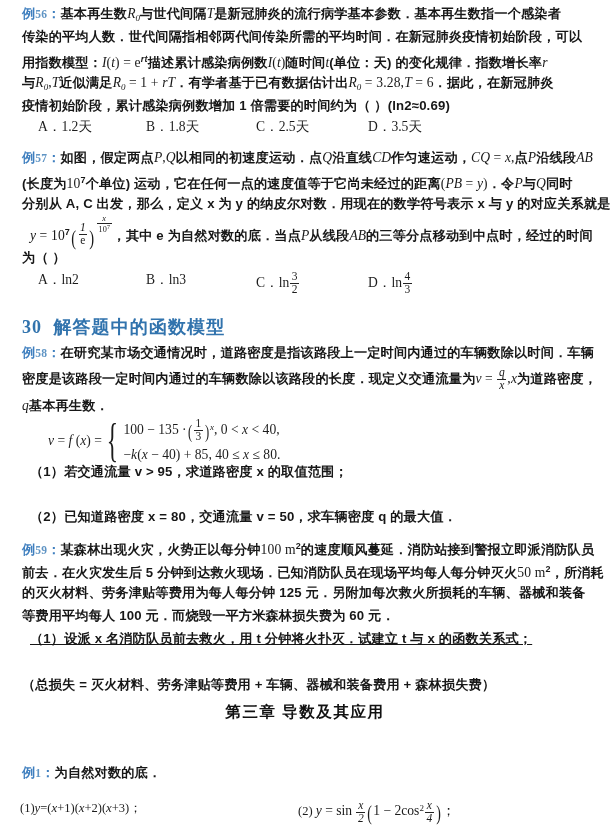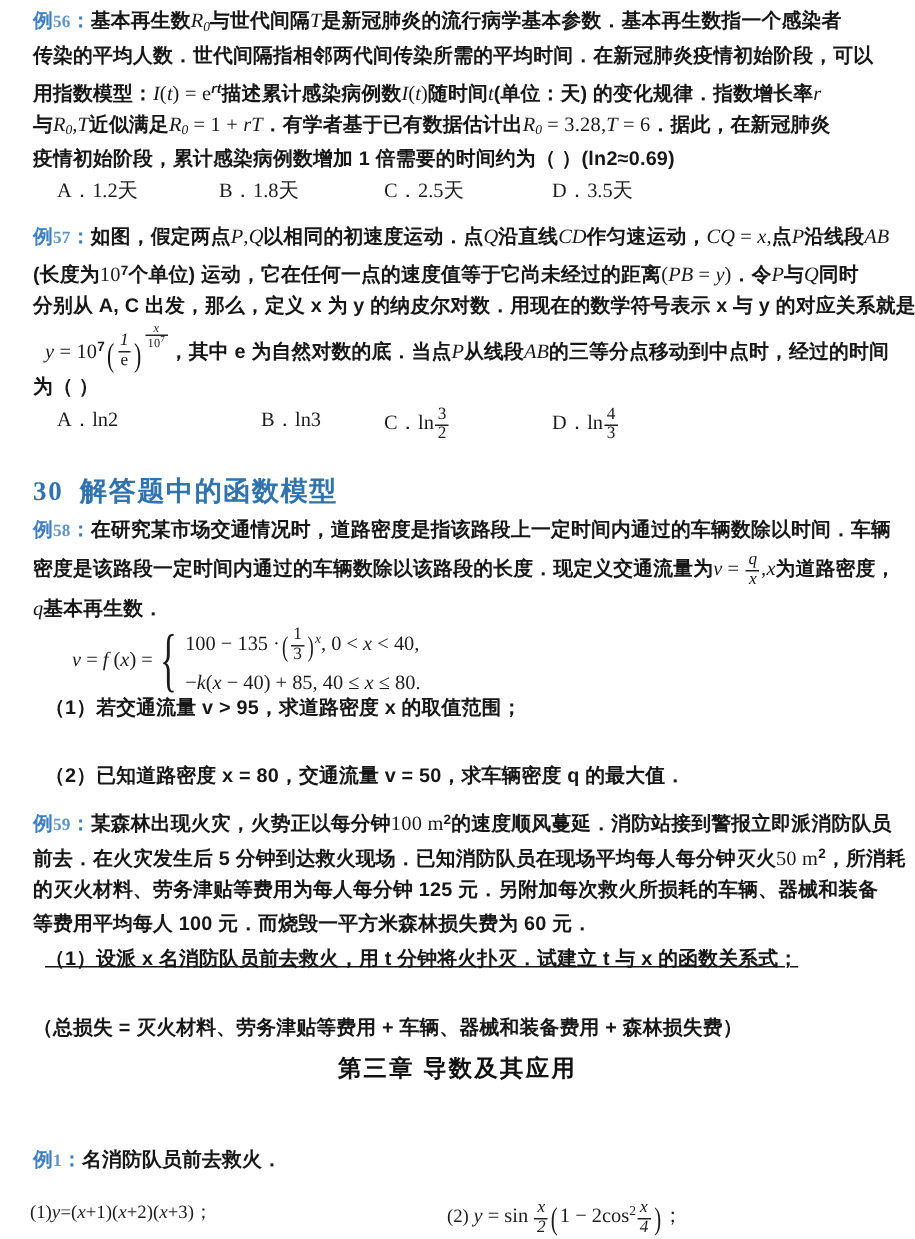--- a/index.html
+++ b/index.html
@@ -216,21 +216,21 @@
   <div class="para" style="left:22px; top:192px;">分别从 A, C 出发，那么，定义 x 为 y 的纳皮尔对数．用现在的数学符号表示 x 与 y 的对应关系就是</div>
 
   <div class="para" style="left:30px; top:215px; line-height:30px;">
     <span class="m">y</span><span class="mr"> = 10</span><span class="supr">7</span><span class="paren-big">(</span><span class="frac up"><span>1</span><span class="den" style="font-style:normal;">e</span></span><span class="paren-big">)</span><span class="frac tiny" style="vertical-align:0.55em;"><span>x</span><span class="den" style="font-style:normal;">10<span style="font-size:6px;vertical-align:0.5em;">7</span></span></span><span>，其中 e 为自然对数的底．当点</span><span class="m">P</span><span>从线段</span><span class="m">AB</span><span>的三等分点移动到中点时，经过的时间</span>
   </div>
 
   <div class="para" style="left:22px; top:246px;">为（     ）</div>
 
   <div class="opt-row" style="left:0; top:271px; width:610px;">
     <span class="opt" style="left:38px;"><span class="optletter">A</span><span class="mr">．</span><span class="mr">ln2</span></span>
-    <span class="opt" style="left:146px;margin-left:28px;"><span class="optletter">B</span><span class="mr">．</span><span class="mr">ln3</span></span>
+    <span class="opt" style="left:146px;"><span class="optletter">B</span><span class="mr">．</span><span class="mr">ln3</span></span>
     <span class="opt" style="left:256px;"><span class="optletter">C</span><span class="mr">．ln</span><span class="frac"><span style="font-style:normal;">3</span><span class="den" style="font-style:normal;">2</span></span></span>
     <span class="opt" style="left:368px;"><span class="optletter">D</span><span class="mr">．ln</span><span class="frac"><span style="font-style:normal;">4</span><span class="den" style="font-style:normal;">3</span></span></span>
   </div>
 
   <div class="section-head" style="left:22px; top:315px;">
     <span>30</span>&nbsp;&nbsp;<span>解答题中的函数模型</span>
   </div>
 
   <div class="para" style="left:22px; top:341px;">
     <span class="exlabel">例</span><span class="exnum">58</span><span class="exlabel">：</span><span>在研究某市场交通情况时，道路密度是指该路段上一定时间内通过的车辆数除以时间．车辆</span>
@@ -271,21 +271,21 @@
   <div class="para" style="left:22px; top:581px;">的灭火材料、劳务津贴等费用为每人每分钟 125 元．另附加每次救火所损耗的车辆、器械和装备</div>
   <div class="para" style="left:22px; top:604px;">等费用平均每人 100 元．而烧毁一平方米森林损失费为 60 元．</div>
 
   <div class="para" style="left:30px; top:627px;text-decoration:underline;">（1）设派 x 名消防队员前去救火，用 t 分钟将火扑灭．试建立 t 与 x 的函数关系式；</div>
   <div class="para" style="left:22px; top:673px;">（总损失 = 灭火材料、劳务津贴等费用 + 车辆、器械和装备费用 + 森林损失费）</div>
 
   <div class="chapter-title" style="top:702px;">第三章  导数及其应用</div>
 
 
   <div class="para" style="left:22px; top:761px;">
-    <span class="exlabel">例</span><span class="exnum">1</span><span class="exlabel">：</span><span>名消防队员前去救火．</span>
+    <span class="exlabel">例</span><span class="exnum">1</span><span class="exlabel">：</span><span>为自然对数的底．</span>
   </div>
 
   <div class="cols" style="top:800px;">
     <span class="col-a small-q">
       <span class="mr" style="font-size:12.5px;">(1)</span><span class="m" style="font-size:12.8px;">y</span><span class="mr" style="font-size:12.5px;">=(</span><span class="m" style="font-size:12.8px;">x</span><span class="mr" style="font-size:12.5px;">+1)(</span><span class="m" style="font-size:12.8px;">x</span><span class="mr" style="font-size:12.5px;">+2)(</span><span class="m" style="font-size:12.8px;">x</span><span class="mr" style="font-size:12.5px;">+3)；</span>
     </span>
     <span class="col-b">
       <span class="mr" style="font-size:12.5px;">(2) </span><span class="m">y</span><span class="mr"> = sin </span><span class="frac"><span>x</span><span class="den">2</span></span><span class="paren-big" style="font-size:21px;">(</span><span class="mr">1 − 2cos</span><span class="supr">2</span><span class="frac"><span>x</span><span class="den">4</span></span><span class="paren-big" style="font-size:21px;">)</span><span class="mr">；</span>
     </span>
   </div>

